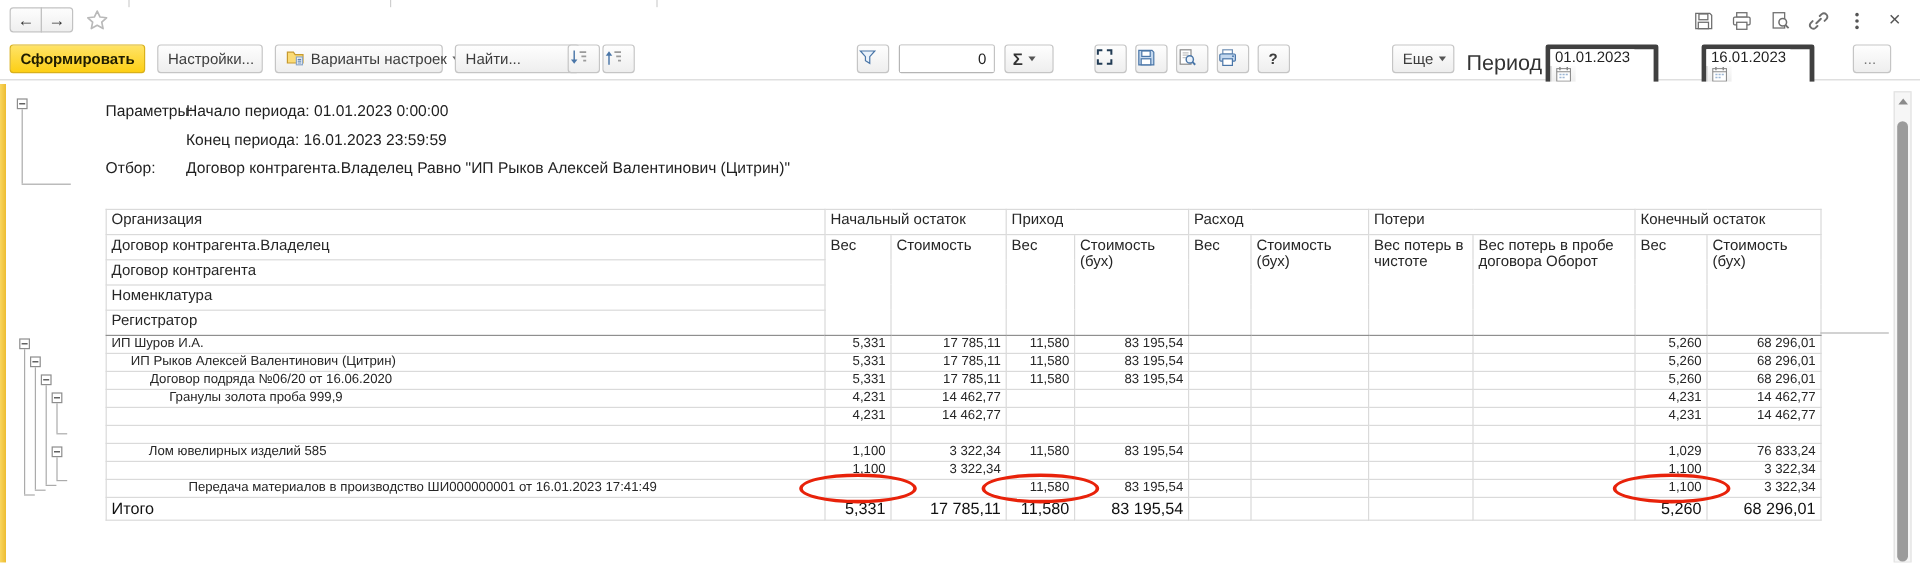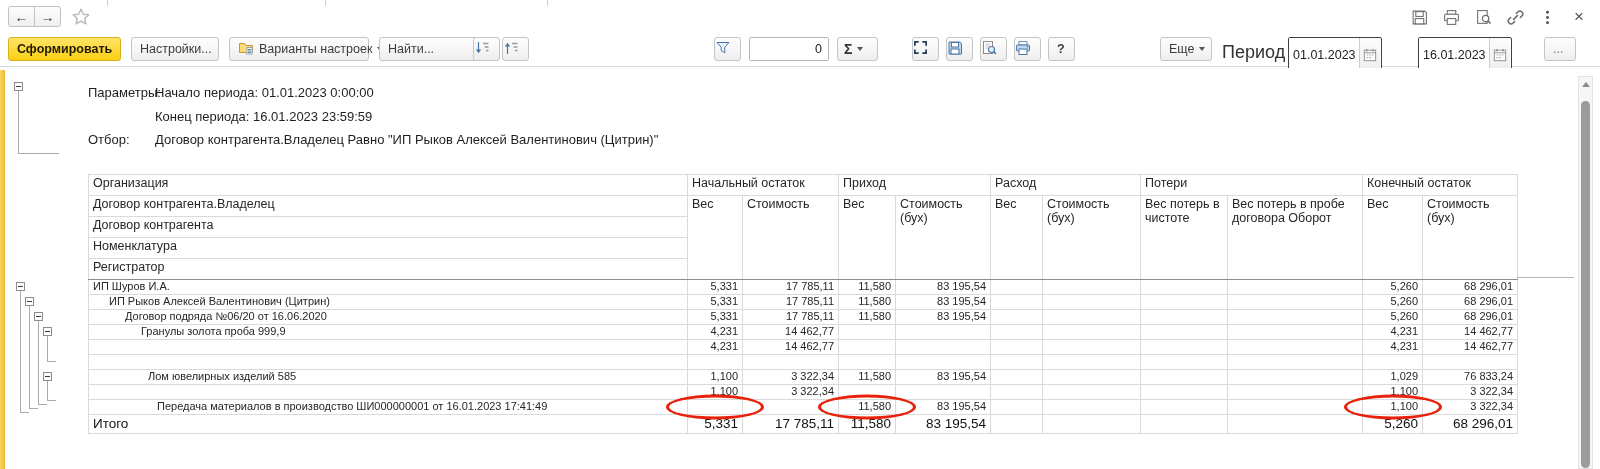--- a/index.html
+++ b/index.html
@@ -24,21 +24,21 @@
 
   
   .toolbar { position:absolute; left:0; top:33px; right:0; height:34px; border-bottom:1px solid #d8d8d8; background:#fff; }
   .tb { position:absolute; top:4px; height:24px; border:1px solid #c5c5c5; border-radius:3px;
         background:linear-gradient(#fefefe,#eeeeee); font-size:12.5px; color:#3c3c3c;
         display:flex; align-items:center; gap:5px; padding:0 8px; white-space:nowrap; }
   .tb.primary { background:linear-gradient(#ffe367,#fdcf15); border-color:#d9b11a; font-weight:bold; color:#1f1c00; }
   .tb.icononly { padding:0; }
   .caret { width:0; height:0; border-left:3.5px solid transparent; border-right:3.5px solid transparent; border-top:4px solid #555; }
   .tblabel { position:absolute; top:9px; font-size:18px; color:#333; white-space:nowrap; }
-  .datefield { position:absolute; top:4px; height:36px; border:1px solid #404040; border-radius:2px; background:#fff; display:flex; align-items:stretch; }
+  .datefield { position:absolute; top:4px; height:36px; border:4px solid #404040; border-radius:2px; background:#fff; display:flex; align-items:stretch;flex-direction:column; }
   .datefield input { border:0; outline:none; width:70px; font-size:12.5px; padding:0 4px; font-family:"Liberation Sans",sans-serif; color:#222; }
   .calbtn { width:21px; border-left:1px solid #cfcfcf; background:linear-gradient(#fcfcfc,#ededed); display:flex; align-items:center; justify-content:center; }
   .sumfield { position:absolute; top:4px; height:24px; border:1px solid #b5b5b5; border-radius:2px; background:#fff; }
   .sumfield input { border:0; outline:none; width:100%; height:100%; text-align:right; font-size:12.5px; padding:0 6px; font-family:"Liberation Sans",sans-serif; color:#222; }
   .sigma { font-size:14px; font-weight:bold; color:#333; }
 
   
   .report { position:absolute; left:0; top:68px; right:0; bottom:0; background:#fff; }
   .strip { position:absolute; left:0; top:2px; bottom:0; width:5px; background:linear-gradient(to right,#f9d65e,#edbc31); }
   .gline { position:absolute; background:#ababab; }
@@ -414,21 +414,21 @@
               <td class="num"></td>
               <td class="num"></td>
               <td class="num"></td>
               <td class="num"></td>
               <td class="num"></td>
               <td class="num"></td>
               <td class="num"></td>
               <td class="num"></td>
             </tr>
             <tr class="datarow">
-              <td class="lab" style="padding-left: 59px;">Лом ювелирных изделий 585</td>
+              <td class="lab" style="padding-left: 35px;">Лом ювелирных изделий 585</td>
               <td class="num">1,100</td>
               <td class="num">3 322,34</td>
               <td class="num">11,580</td>
               <td class="num">83 195,54</td>
               <td class="num"></td>
               <td class="num"></td>
               <td class="num"></td>
               <td class="num"></td>
               <td class="num">1,029</td>
               <td class="num">76 833,24</td>

